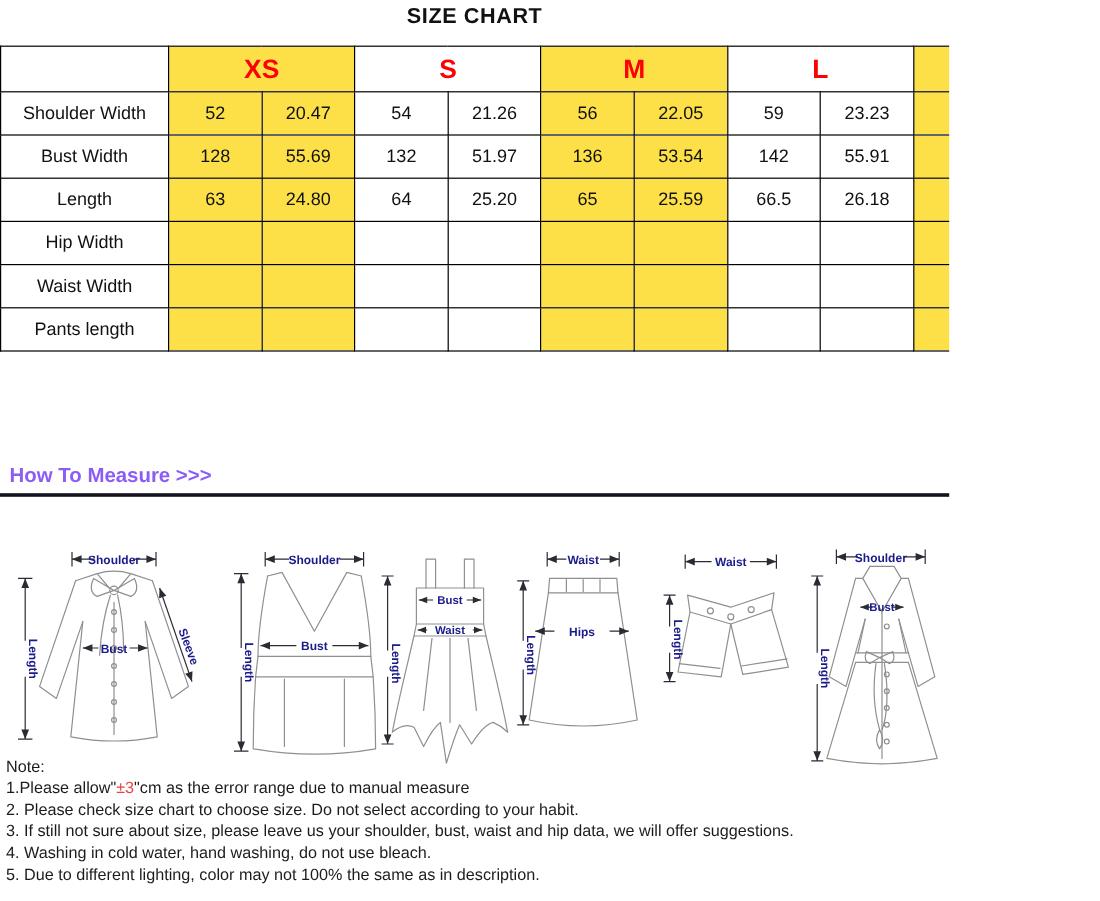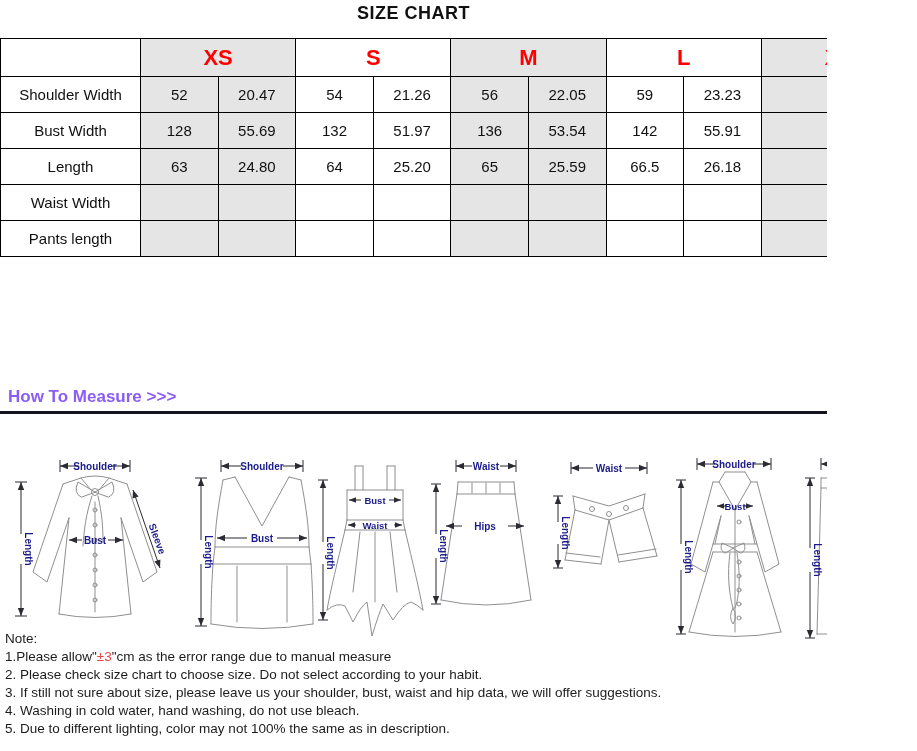--- a/index.html
+++ b/index.html
@@ -1,25 +1,25 @@
 <!DOCTYPE html>
 <html><head>
 <meta charset="utf-8">
 <style>
   html,body{margin:0;padding:0;background:#fff;font-family:"Liberation Sans",sans-serif;}
-  .page{position:relative;width:791px;height:751px;background:#fff;overflow:hidden;padding-left:36px;}
+  .page{position:relative;width:791px;height:751px;background:#fff;overflow:hidden;}
   .title{position:absolute;top:3px;left:0;width:100%;text-align:center;
          font-size:18px;font-weight:bold;color:#111;letter-spacing:.5px;}
   table.size{position:absolute;top:38px;left:0;width:917px;border-collapse:collapse;table-layout:fixed;}
   table.size td{border:1px solid #000;text-align:center;vertical-align:middle;padding:0;overflow:hidden;}
   tr.r1 td{height:37px;font-size:22px;font-weight:bold;color:#fe0000;}
   tr.r2 td{height:35px;font-size:12.5px;font-weight:bold;color:#111;}
   tr.rd td{height:35px;font-size:15px;color:#111;}
   td.lbl{font-size:12.5px;font-weight:normal;color:#111;}
-  .g{background:#e5e5e5;}
+  .g{background:#fde047;}
   .howto{position:absolute;top:387px;left:8px;font-size:17px;font-weight:bold;color:#8b5cf6;}
   .rule{position:absolute;top:411px;left:0;width:917px;height:3px;background:#14141e;}
   .figs{position:absolute;top:452px;left:0;width:917px;height:200px;}
   .figs svg{position:absolute;top:0;}
   .gar{fill:none;stroke:#8f8f8f;stroke-width:1;stroke-linejoin:round;stroke-linecap:round;}
   .ml{fill:none;stroke:#2b2b33;stroke-width:1;}
   .mh{fill:#2b2b33;stroke:none;}
   .mt{fill:#1b1b8a;font-family:"Liberation Sans",sans-serif;font-size:10px;font-weight:bold;text-anchor:middle;}
   .mt2{font-size:9.5px;}
   .notes{position:absolute;top:630px;left:5px;font-size:13.5px;color:#1c1c1c;line-height:18px;}
@@ -84,20 +84,33 @@
     <tr class="rd">
       <td class="lbl">Length</td>
       <td class="g">63</td>
       <td class="g">24.80</td>
       <td>64</td>
       <td>25.20</td>
       <td class="g">65</td>
       <td class="g">25.59</td>
       <td>66.5</td>
       <td>26.18</td>
+      <td class="g"></td>
+      <td class="g"></td>
+    </tr>
+    <tr class="rd">
+      <td class="lbl">Hip Width</td>
+      <td class="g"></td>
+      <td class="g"></td>
+      <td></td>
+      <td></td>
+      <td class="g"></td>
+      <td class="g"></td>
+      <td></td>
+      <td></td>
       <td class="g"></td>
       <td class="g"></td>
     </tr>
     <tr class="rd">
       <td class="lbl">Waist Width</td>
       <td class="g"></td>
       <td class="g"></td>
       <td></td>
       <td></td>
       <td class="g"></td>

